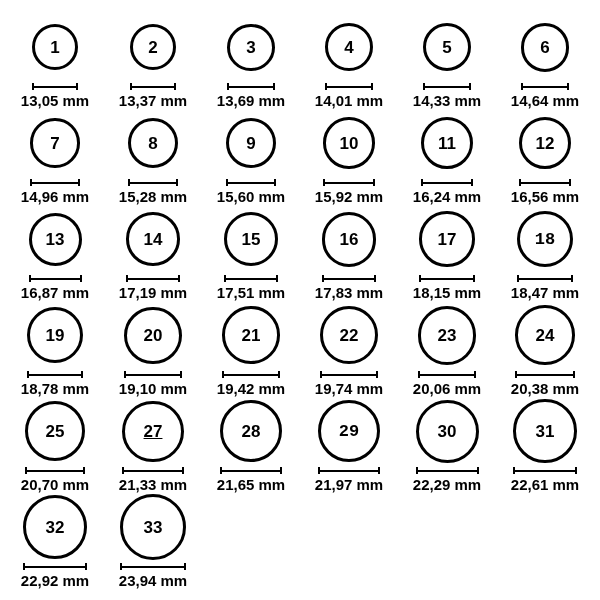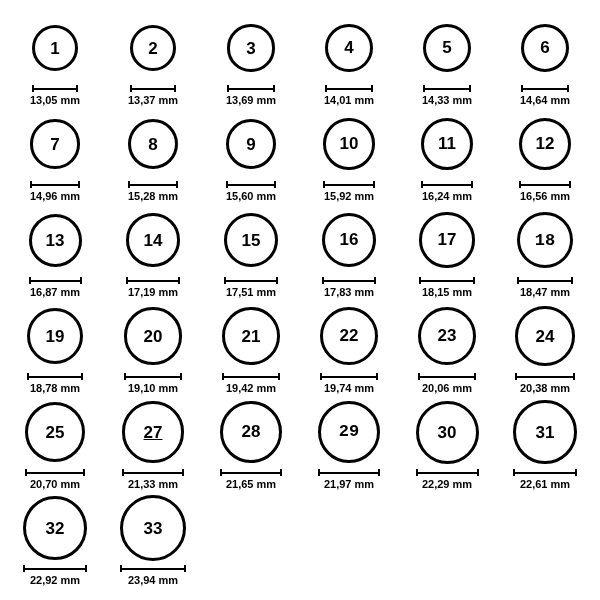--- a/index.html
+++ b/index.html
@@ -79,21 +79,21 @@
     position: absolute;
     left: 0;
     right: 0;
     top: 50%;
     height: 2px;
     background: #000000;
     transform: translateY(-1px);
   }
   .mm {
     margin-top: 2px;
-    font-size: 11px;
+    font-size: 15px;
     font-weight: bold;
     line-height: 1;
     color: #000000;
     white-space: nowrap;
   }
 </style>
 </head>
 <body>
 
 <div id="chart">

